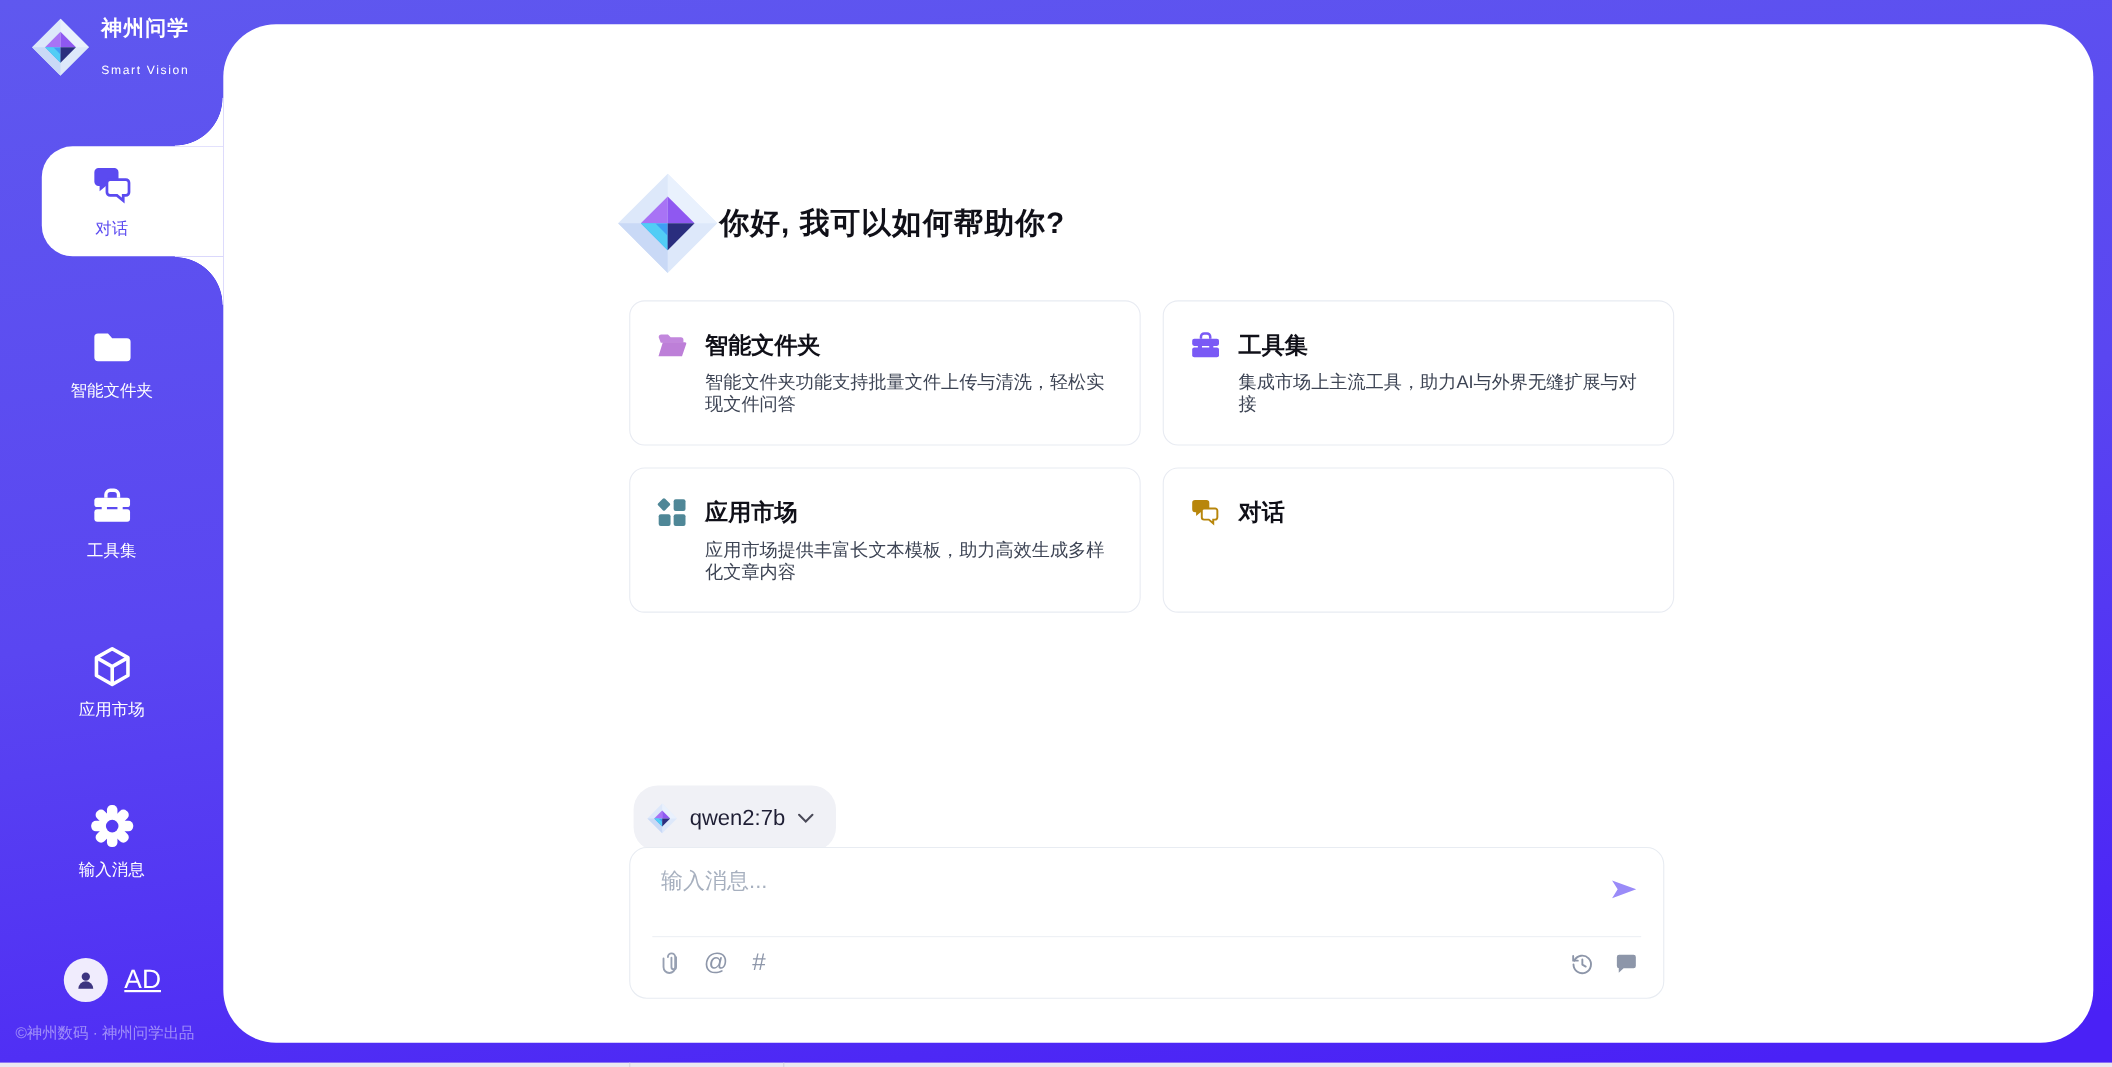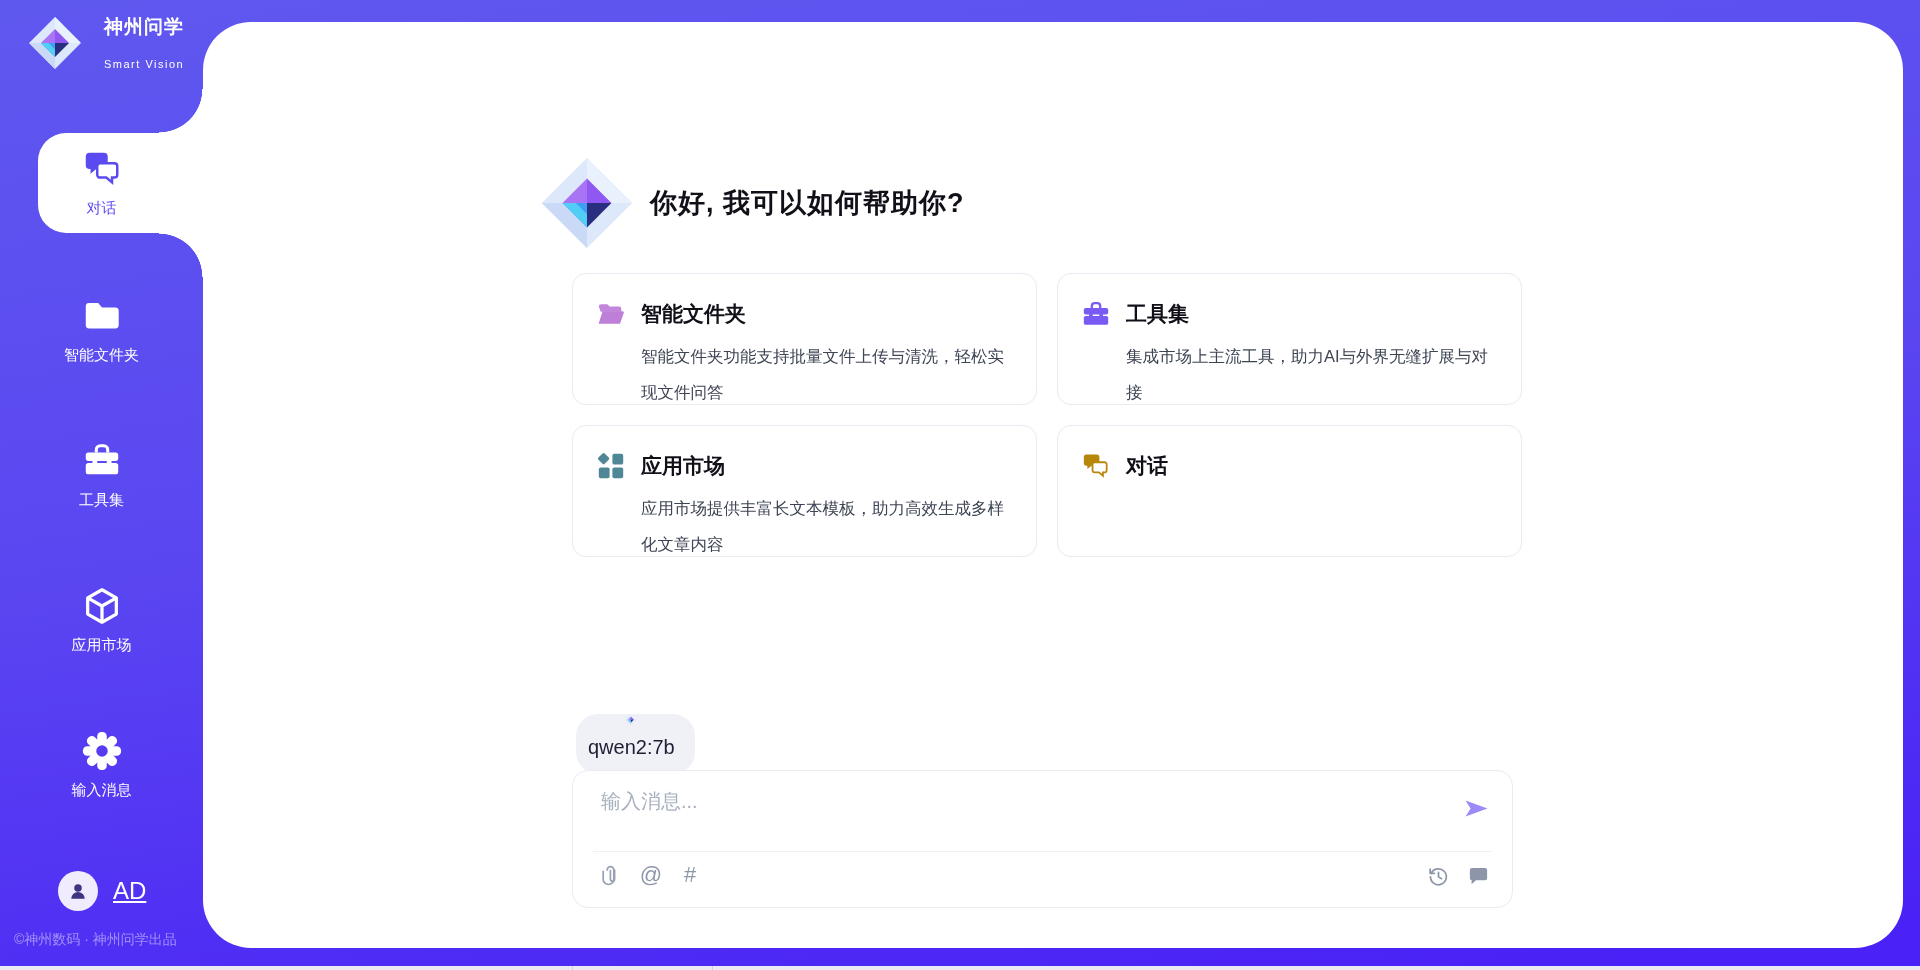--- a/index.html
+++ b/index.html
@@ -14,21 +14,21 @@
 
   
   .panel {
     position:absolute; left:203px; top:22px; width:1700px; height:926px;
     background:#ffffff; border-radius:48px;
   }
 
   
   .sidebar { position:absolute; left:0; top:0; width:203px; height:970px; }
 
-  .brand { position:absolute; left:28px; top:16px; display:flex; align-items:flex-start; gap:22px; }
+  .brand { position:absolute; left:28px; top:16px; display:flex; align-items:flex-start; gap:10px; }
   .brand .logo { width:54px; height:54px; }
   .brand-name { color:#fff; font-size:19px; font-weight:700; letter-spacing:1px; line-height:22px; }
   .brand-sub  { color:#fff; font-size:11px; letter-spacing:1.5px; margin-top:20px; }
 
   .tab-bg {
     position:absolute; left:38px; top:133px; width:165px; height:100px;
     background:#fff; border-radius:28px 0 0 28px;
   }
   .tab-bg::before {
     content:""; position:absolute; right:0; top:-44px; width:44px; height:44px;
@@ -49,46 +49,46 @@
   .nav-item.active .nlabel { color:#5b4af0; }
 
   .user-row { position:absolute; left:58px; top:871px; display:flex; align-items:center; gap:15px; cursor:pointer; }
   .avatar { width:40px; height:40px; border-radius:50%; background:#f0ecfd; display:flex; align-items:center; justify-content:center; }
   .avatar svg { width:22px; height:22px; }
   .user-name { color:#fff; font-size:24px;text-decoration:underline; }
 
   .side-footer { position:absolute; left:14px; top:931px; font-size:14px; color:rgba(255,255,255,0.45); white-space:nowrap; }
 
   
-  .greeting { position:absolute; left:540px; top:156px; display:flex; align-items:center; gap:16px; }
+  .greeting { position:absolute; left:560px; top:156px; display:flex; align-items:center; }
   .greeting .glogo { width:94px; height:94px; }
   .greeting h1 { font-size:27px; font-weight:800; color:#101018; letter-spacing:1px; }
 
   
   .cards {
     position:absolute; left:572px; top:273px; width:950px;
     display:grid; grid-template-columns:465px 465px; grid-auto-rows:132px; gap:20px;
   }
   .card {
     background:#fff; border:1px solid #e8ebf2; border-radius:14px;
     padding:25px 22px 0 23px; cursor:pointer;
   }
   .card-head { display:flex; align-items:center; gap:15px; }
   .card-head svg { width:30px; height:30px; flex:0 0 auto; }
   .card-title { font-size:21px; font-weight:700; color:#101018; }
   .card-desc {
-    margin-top:9px; margin-left:45px; font-size:16.5px; line-height:36px;
+    margin-top:9px; margin-left:45px; font-size:16.5px; line-height:20px;
     color:#3d4454; padding-right:6px;
   }
 
   
   .model-pill {
     position:absolute; left:576px; top:714px; height:60px;
     display:flex; align-items:center; gap:11px; padding:0 20px 0 12px;
-    background:#f0f1f6; border-radius:22px; cursor:pointer;flex-direction:column;
+    background:#f0f1f6; border-radius:22px; cursor:pointer;
   }
   .model-pill .plogo { width:28px; height:28px; }
   .model-label { font-size:20px; color:#1e1e34; }
   .model-pill .chev { width:15px; height:10px; }
 
   .input-box {
     position:absolute; left:572px; top:770px; width:941px; height:138px;
     background:#fff; border:1px solid #e8ecf2; border-radius:16px;padding-left:45px;
   }
   .msg-input {

